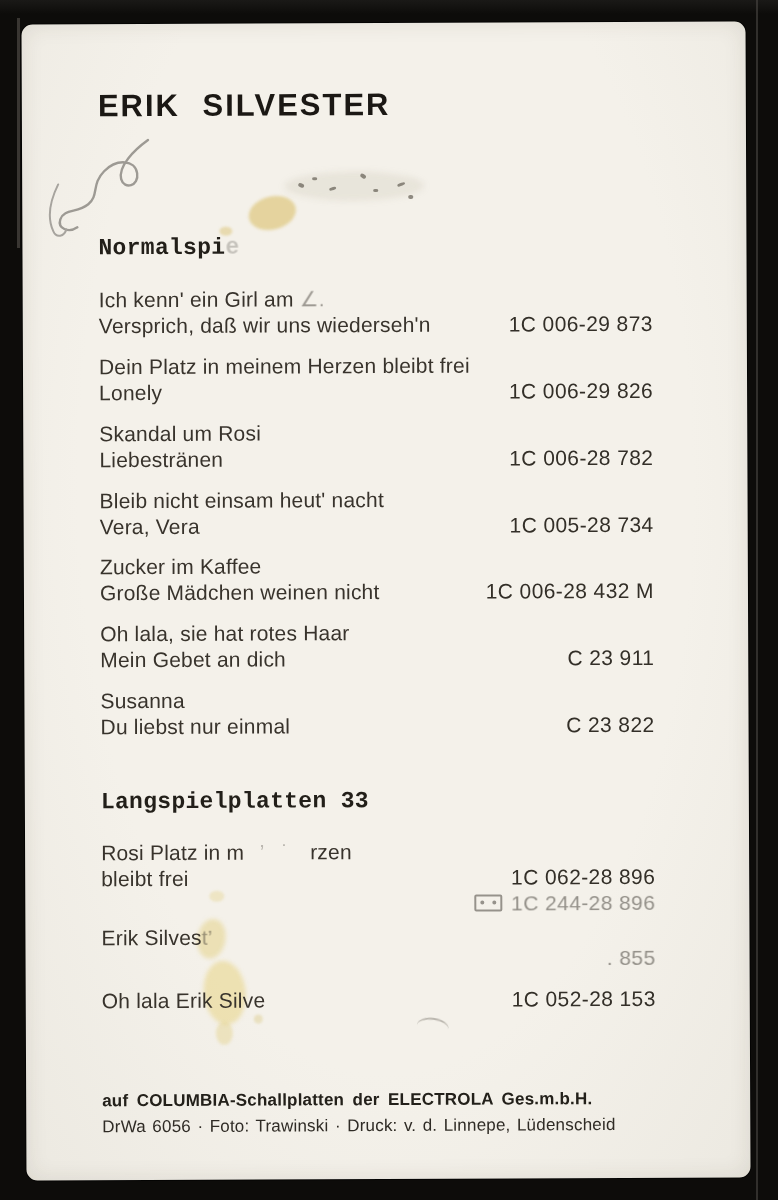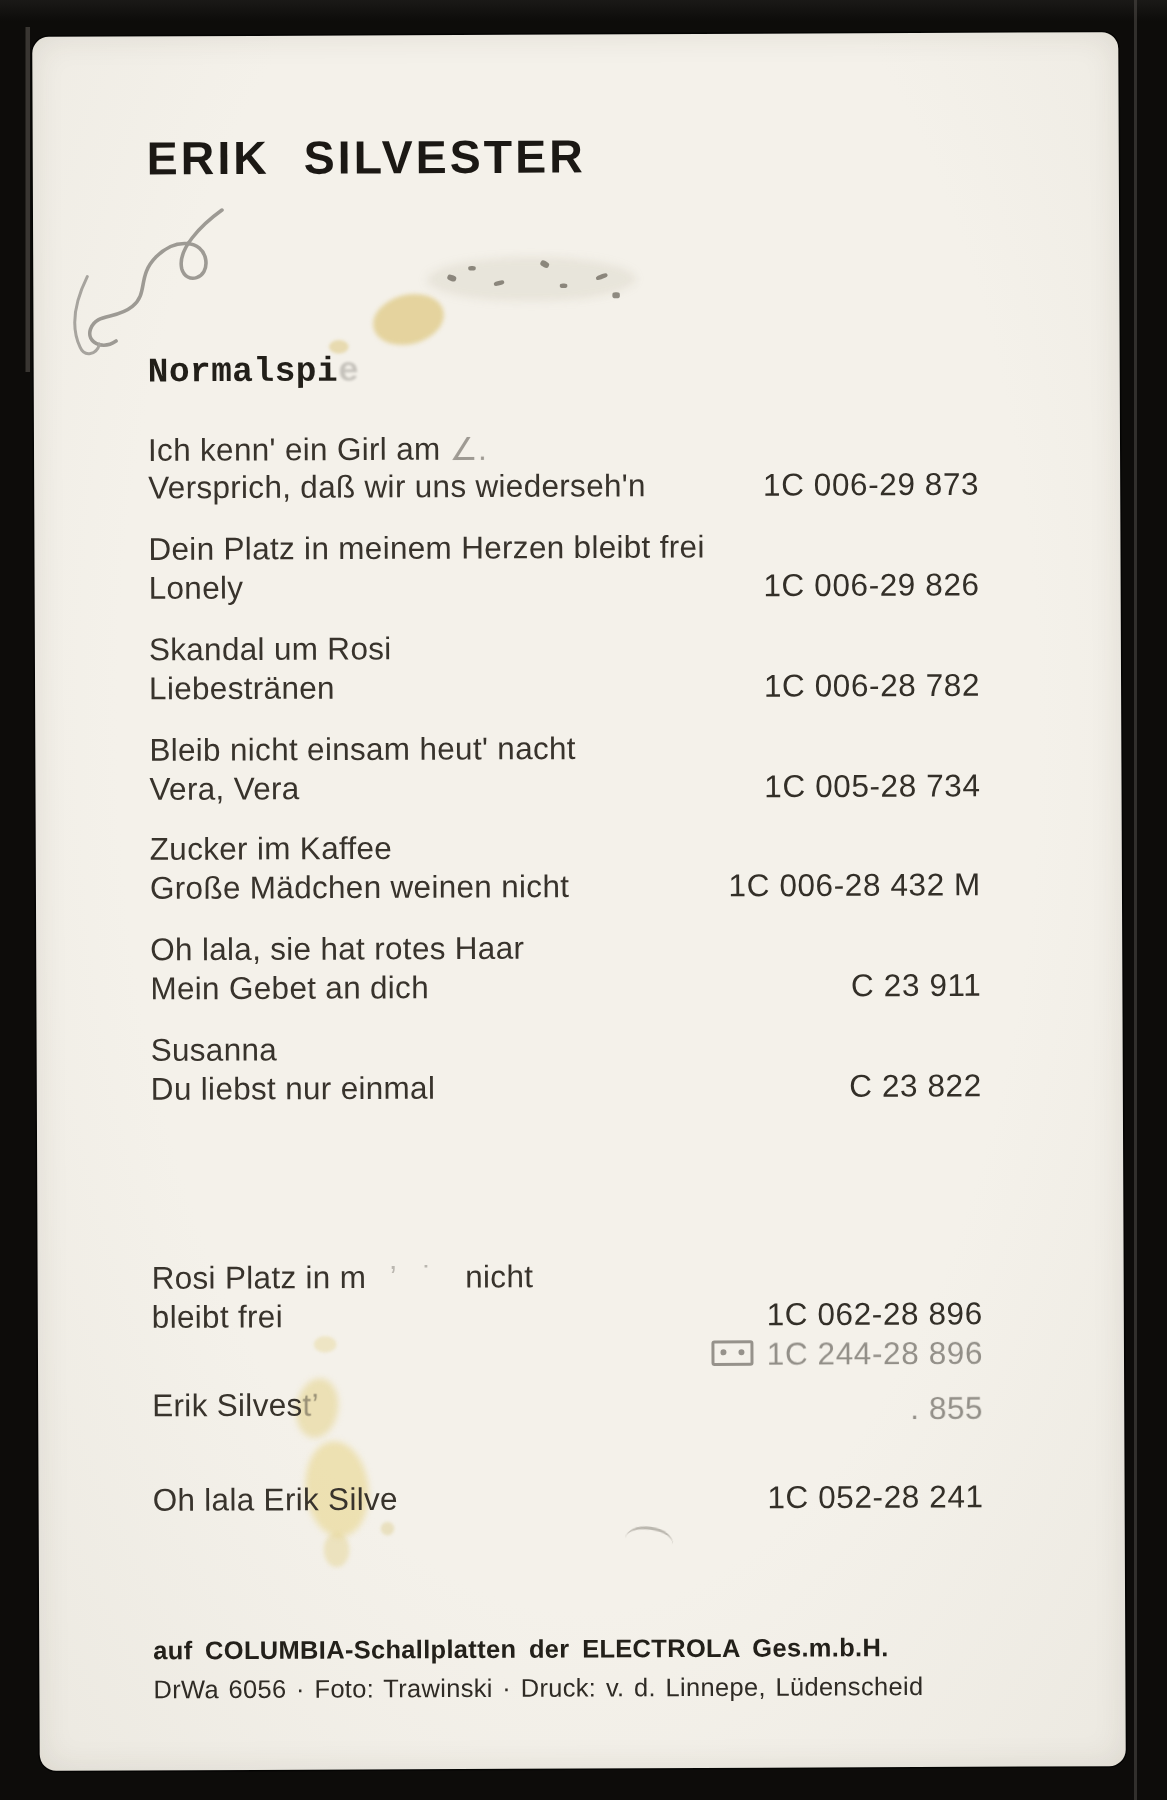--- a/index.html
+++ b/index.html
@@ -165,34 +165,35 @@
     <div class="ln l2">Mein Gebet an dich</div>
     <div class="num n2">C 23 911</div>
   </div>
 
   <div class="group g7">
     <div class="ln l1">Susanna</div>
     <div class="ln l2">Du liebst nur einmal</div>
     <div class="num n2">C 23 822</div>
   </div>
 
+  <div class="section-heading heading-albums">Langspielplatten 33</div>
 
   <div class="group lp1">
-    <div class="ln l1"><span>Rosi Platz in m</span><span class="gap-ghost">’ ˙</span><span>nicht</span></div>
+    <div class="ln l1"><span>Rosi Platz in m</span><span class="gap-ghost">’ ˙</span><span>rzen</span></div>
     <div class="ln l2">bleibt frei</div>
     <div class="num n2">1C 062-28 896</div>
     <div class="num l3"><span class="cassette"></span><span class="num-ghost">1C 244-28 896</span></div>
   </div>
 
   <div class="group lp2">
     <div class="ln l1"><span>Erik Silves</span><span class="faded">t’</span></div>
-    <div class="num" style="top:4px;text-align:center;"><span class="num-ghost">. 855</span></div>
+    <div class="num" style="top:22px;text-align:center;"><span class="num-ghost">. 855</span></div>
   </div>
 
   <div class="group lp3">
     <div class="ln l1">Oh lala Erik Silve</div>
-    <div class="num l1">1C 052-28 241</div>
+    <div class="num l1">1C 052-28 153</div>
   </div>
 
   <div class="footer1">auf COLUMBIA-Schallplatten der ELECTROLA Ges.m.b.H.</div>
   <div class="footer2">DrWa 6056 · Foto: Trawinski · Druck: v. d. Linnepe, Lüdenscheid</div>
 
 </div>
 
 </body></html>

